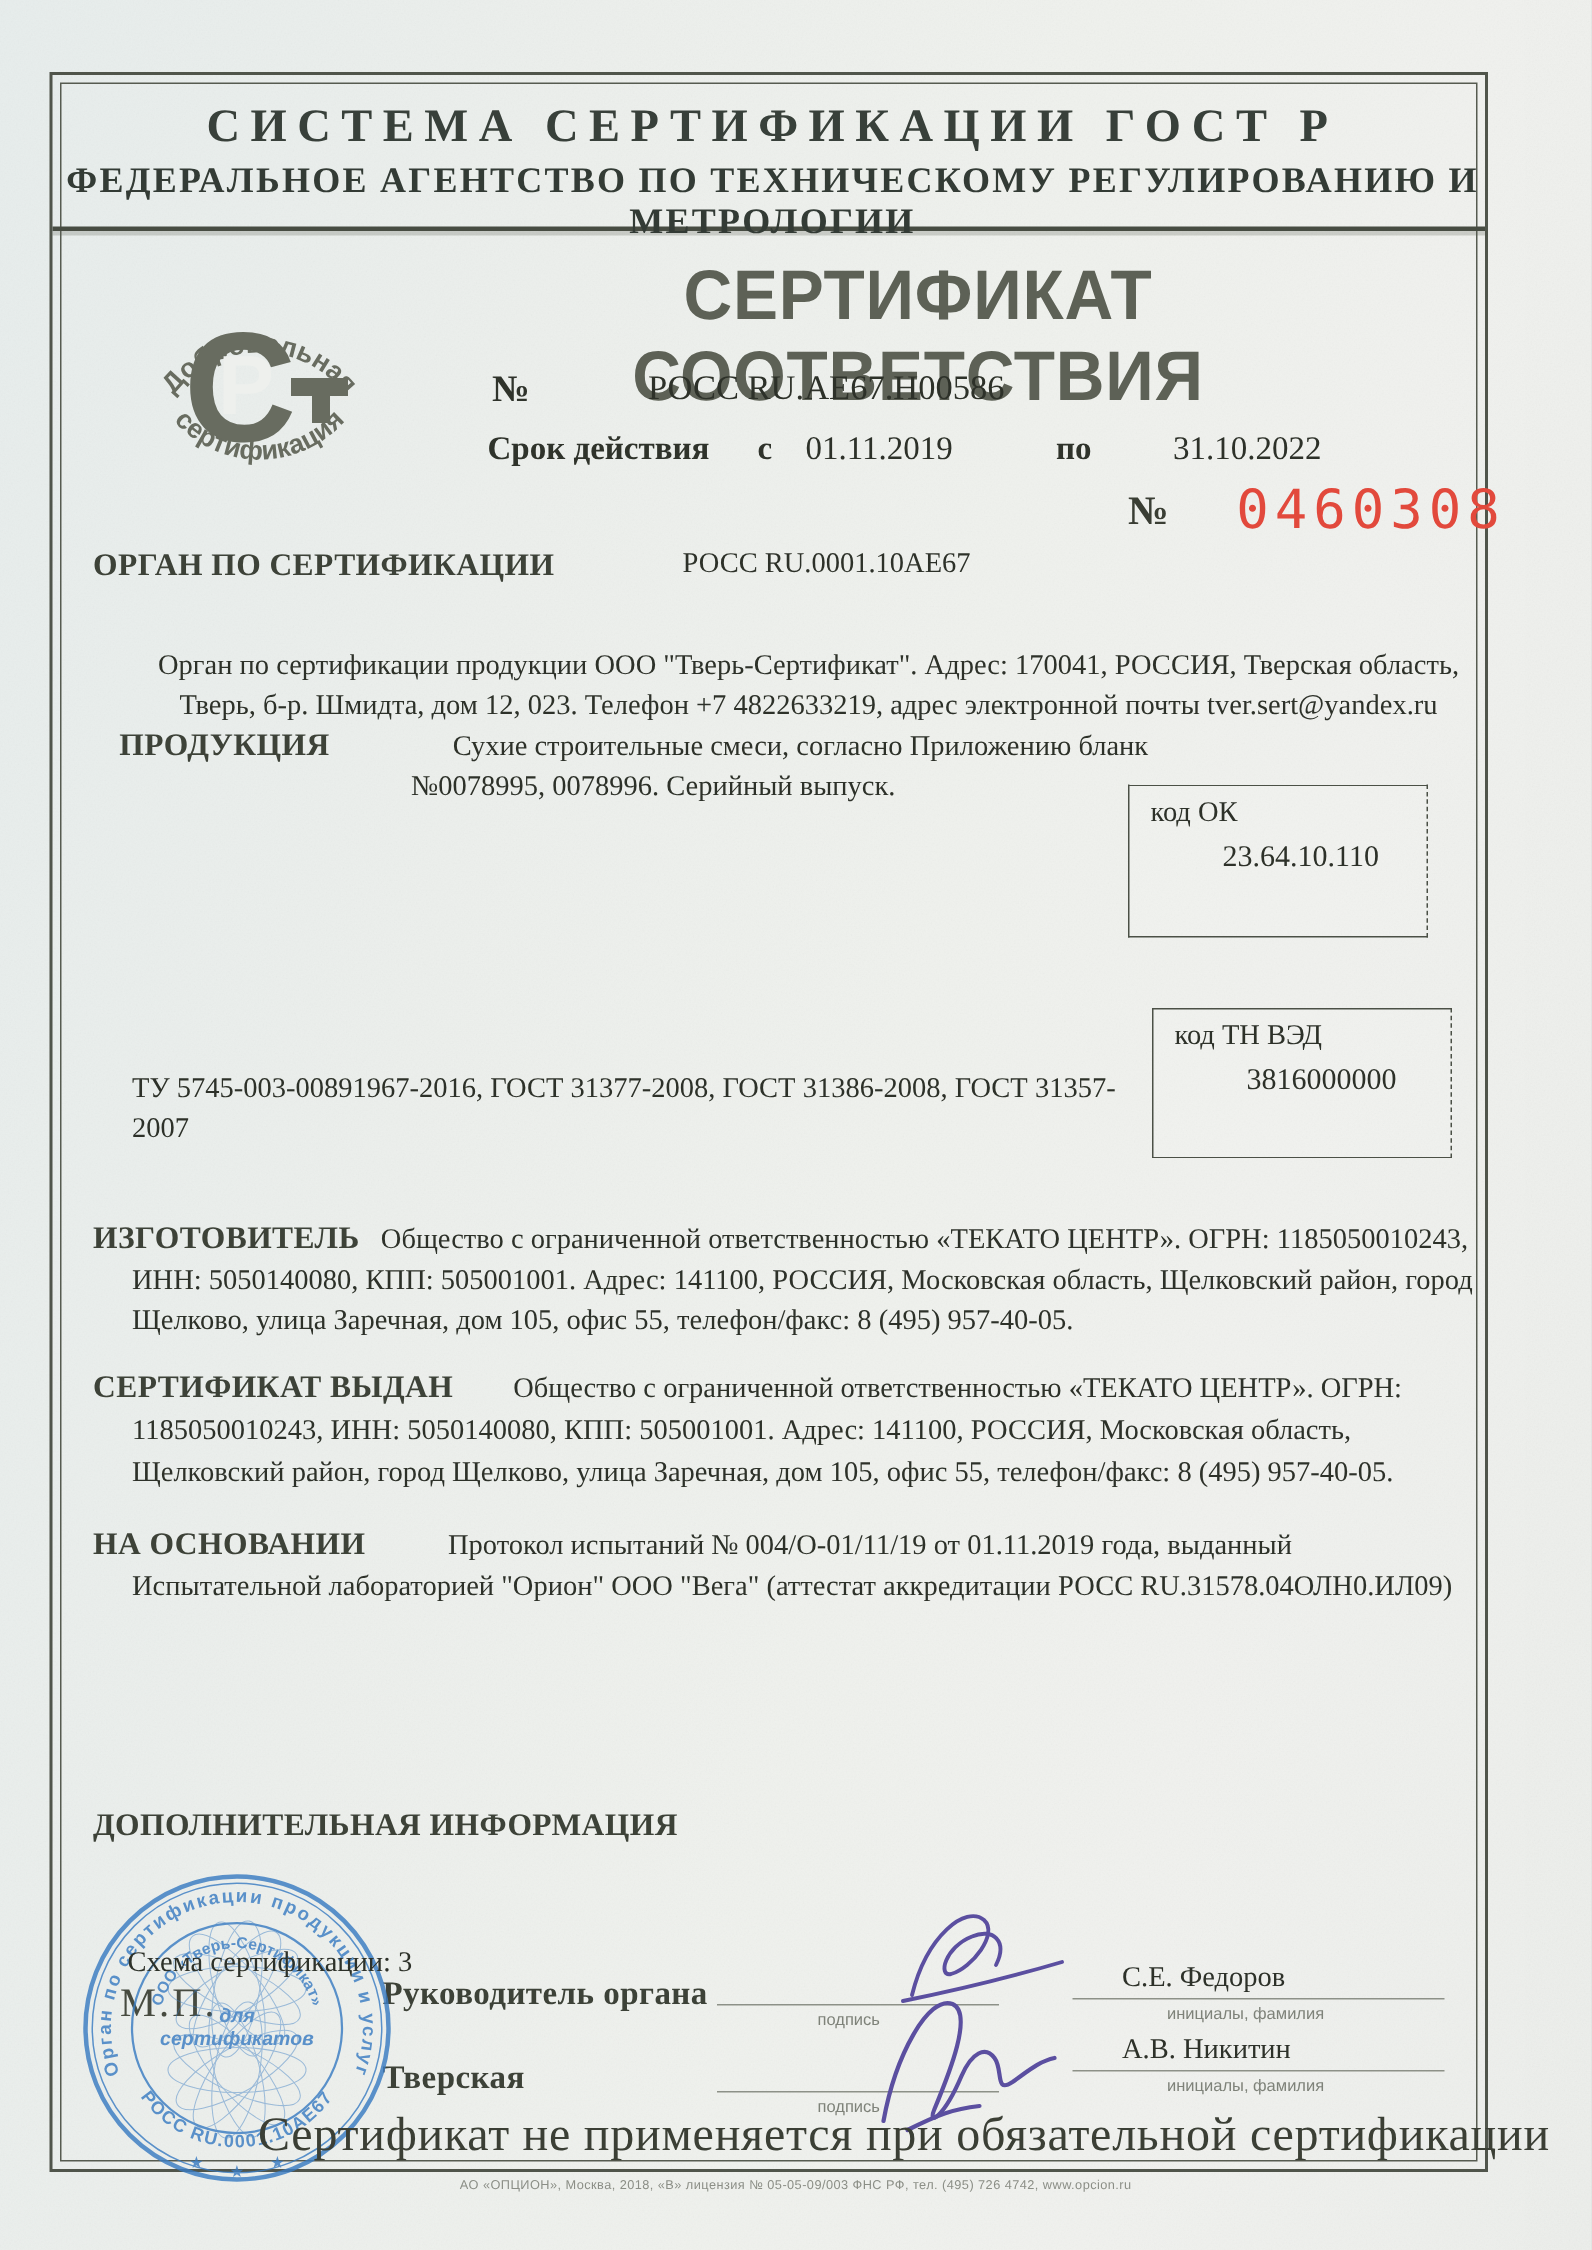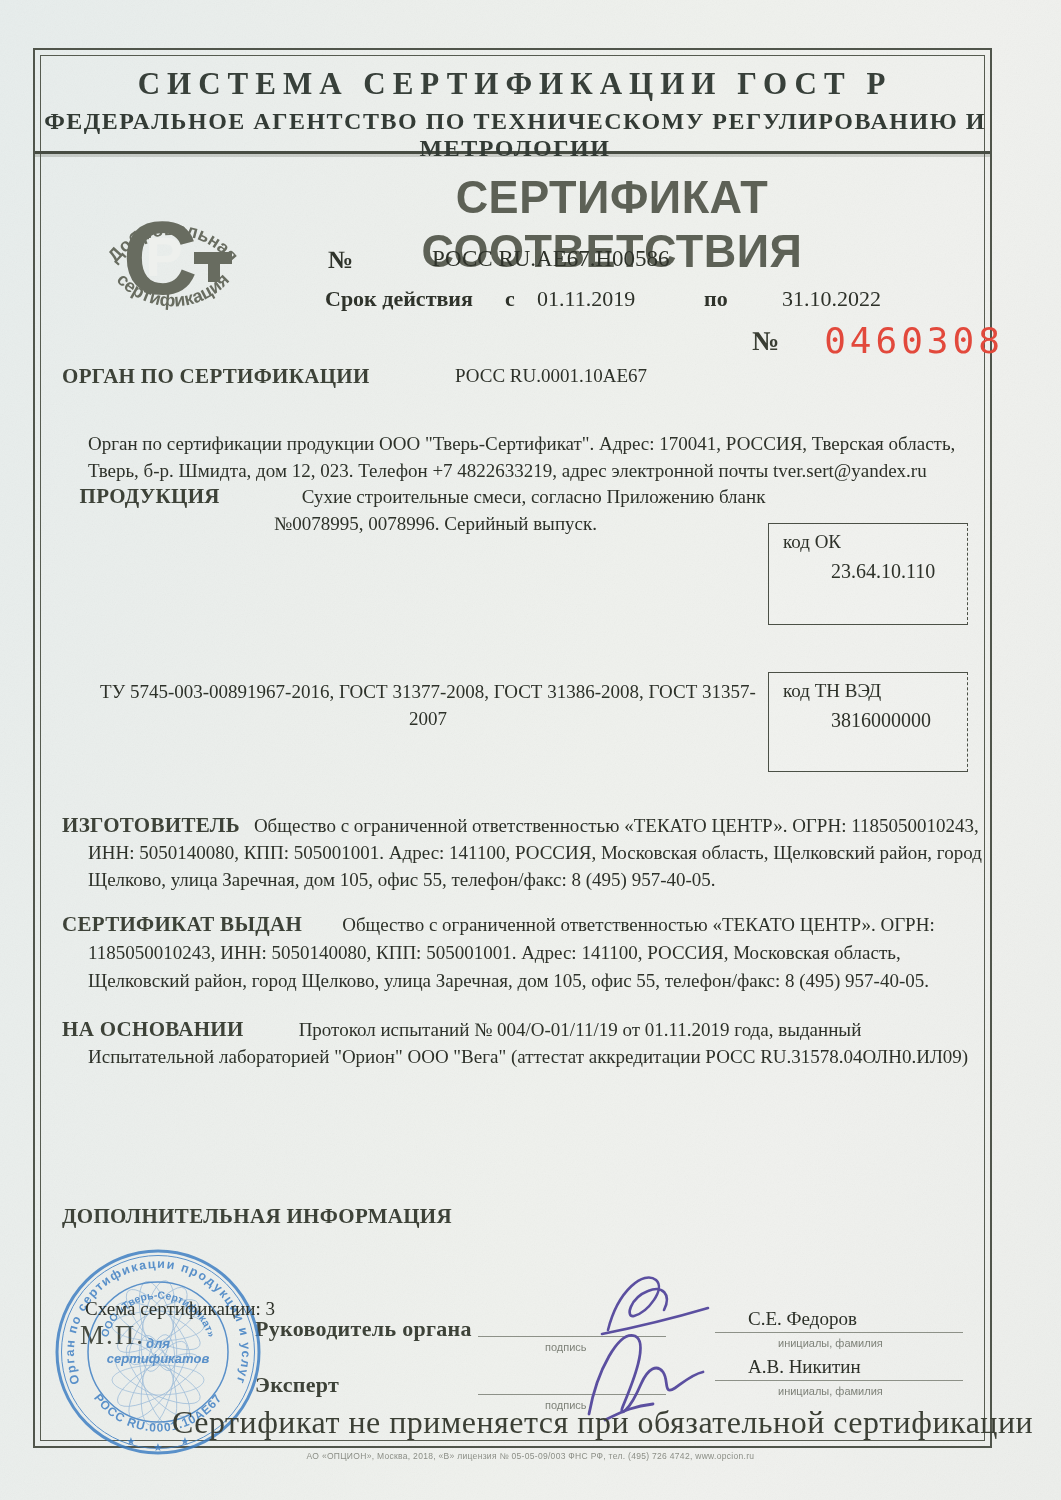--- a/index.html
+++ b/index.html
@@ -97,30 +97,30 @@
     <span class="abs" style="left:782px;">31.10.2022</span>
   </div>
 
   <div class="serial">
     <span class="nosym">№</span>
     <span class="digits">0460308</span>
   </div>
 
   <div class="abs sec-label" style="left:62px;top:364px;z-index:2;">ОРГАН ПО СЕРТИФИКАЦИИ</div>
   <div class="abs body-text" style="left:455px;top:362px;z-index:2;">РОСС RU.0001.10АЕ67</div>
-  <div class="abs body-text" style="left:88px;top:430px;width:902px;z-index:2;">Орган по сертификации продукции ООО "Тверь-Сертификат". Адрес: 170041, РОССИЯ, Тверская область, Тверь, б-р. Шмидта, дом 12, 023. Телефон +7 4822633219, адрес электронной почты tver.sert@yandex.ru</div>
+  <div class="abs body-text" style="left:88px;top:430px;width:902px;z-index:2;text-align:center;">Орган по сертификации продукции ООО "Тверь-Сертификат". Адрес: 170041, РОССИЯ, Тверская область, Тверь, б-р. Шмидта, дом 12, 023. Телефон +7 4822633219, адрес электронной почты tver.sert@yandex.ru</div>
 
   <p class="abs body-text hang" style="left:62px;top:483px;width:695px;margin:0;z-index:2;text-align:center;"><span class="sec-label">ПРОДУКЦИЯ</span><span class="sp" style="width:82px;"></span><span>Сухие строительные смеси, согласно Приложению бланк №0078995, 0078996. Серийный выпуск.</span></p>
 
-  <div class="code-box" style="left:768px;top:523px;width:198px;height:100px;">
+  <div class="code-box" style="left:752px;top:523px;width:198px;height:100px;">
     <span class="cb-label">код ОК</span>
     <span class="cb-value">23.64.10.110</span>
   </div>
 
-  <div class="abs body-text" style="left:88px;top:678px;width:680px;z-index:2;text-align:center;">ТУ 5745-003-00891967-2016, ГОСТ 31377-2008, ГОСТ 31386-2008, ГОСТ 31357-2007</div>
+  <div class="abs body-text" style="left:88px;top:712px;width:680px;z-index:2;">ТУ 5745-003-00891967-2016, ГОСТ 31377-2008, ГОСТ 31386-2008, ГОСТ 31357-2007</div>
 
   <div class="code-box" style="left:768px;top:672px;width:198px;height:98px;">
     <span class="cb-label">код ТН ВЭД</span>
     <span class="cb-value">3816000000</span>
   </div>
 
   <p class="abs body-text hang" style="left:62px;top:812px;width:925px;margin:0;line-height:27px;z-index:2;"><span class="sec-label">ИЗГОТОВИТЕЛЬ</span><span class="sp" style="width:14px;"></span><span>Общество с ограниченной ответственностью «ТЕКАТО ЦЕНТР». ОГРН: 1185050010243, ИНН: 5050140080, КПП: 505001001. Адрес: 141100, РОССИЯ, Московская область, Щелковский район, город Щелково, улица Заречная, дом 105, офис 55, телефон/факс: 8 (495) 957-40-05.</span></p>
 
   <p class="abs body-text hang" style="left:62px;top:910px;width:908px;margin:0;line-height:28px;z-index:2;"><span class="sec-label">СЕРТИФИКАТ ВЫДАН</span><span class="sp" style="width:40px;"></span><span>Общество с ограниченной ответственностью «ТЕКАТО ЦЕНТР». ОГРН: 1185050010243, ИНН: 5050140080, КПП: 505001001. Адрес: 141100, РОССИЯ, Московская область, Щелковский район, город Щелково, улица Заречная, дом 105, офис 55, телефон/факс: 8 (495) 957-40-05.</span></p>
 
@@ -177,21 +177,21 @@
   <div class="sig-name" style="left:748px;top:1308px;">С.Е. Федоров</div>
   <div class="sig-line" style="left:715px;top:1316px;width:248px;height:16px;"></div>
   <div class="abs caption" style="left:778px;top:1337px;z-index:2;">инициалы, фамилия</div>
   <svg class="sig-svg" style="left:600px;top:1266px;" width="115" height="78" viewBox="0 0 115 78">
     <g stroke="#5b4fa0" stroke-width="2.6" fill="none" stroke-linecap="round">
       <path d="M 8,64 C 18,24 44,4 56,14 C 66,23 48,46 34,50 C 25,52 30,32 48,25 C 62,19 72,28 64,44"></path>
       <path d="M 2,68 C 32,62 74,52 108,42"></path>
     </g>
   </svg>
 
-  <div class="abs sec-label" style="left:255px;top:1372px;font-size:22px;z-index:2;">Эксперт</div>
+  <div class="abs sec-label" style="left:255px;top:1372px;font-size:22px;z-index:2;">Тверская</div>
   <div class="sig-line" style="left:478px;top:1378px;width:188px;height:16px;"></div>
   <div class="abs caption" style="left:545px;top:1399px;z-index:2;">подпись</div>
   <div class="sig-name" style="left:748px;top:1356px;">А.В. Никитин</div>
   <div class="sig-line" style="left:715px;top:1364px;width:248px;height:16px;"></div>
   <div class="abs caption" style="left:778px;top:1385px;z-index:2;">инициалы, фамилия</div>
   <svg class="sig-svg" style="left:575px;top:1322px;" width="160" height="105" viewBox="0 0 160 105">
     <g stroke="#5b4fa0" stroke-width="2.8" fill="none" stroke-linecap="round">
       <path d="M 14,92 C 22,48 44,8 60,14 C 74,20 58,60 48,84 C 43,96 54,90 66,62 C 73,46 82,42 88,50 C 94,58 88,74 100,66 C 110,59 118,52 128,50"></path>
       <path d="M 30,98 C 50,88 60,84 78,82"></path>
     </g>

